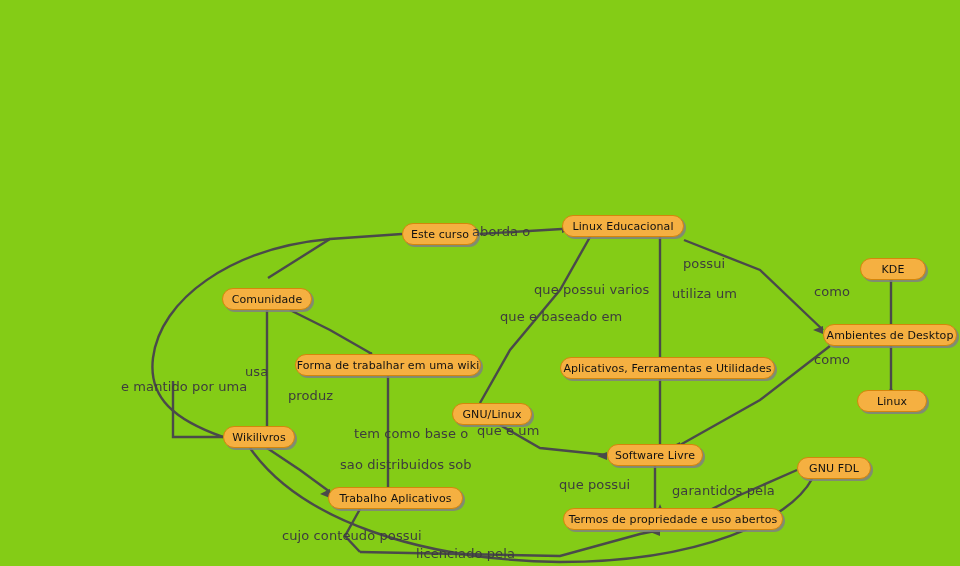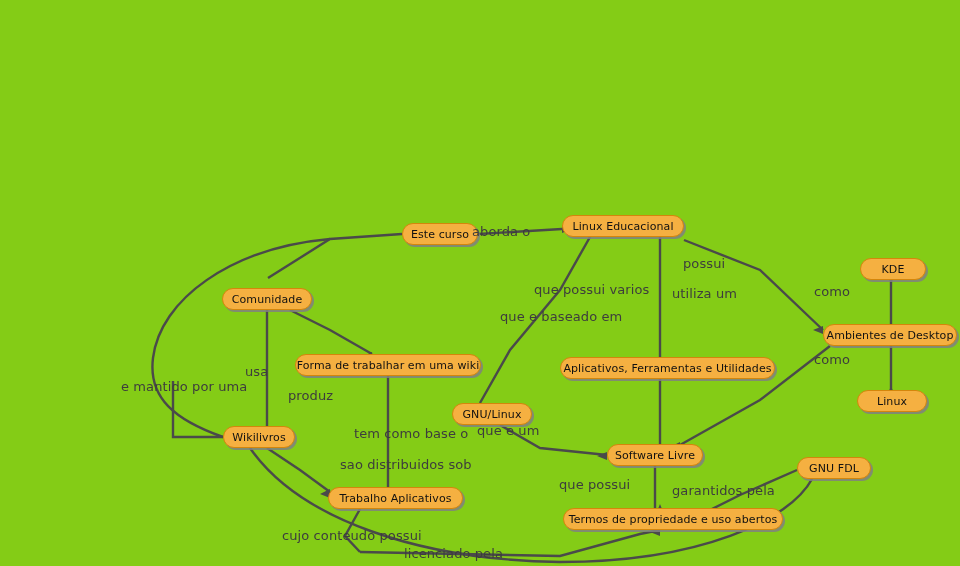--- a/index.html
+++ b/index.html
@@ -145,18 +145,18 @@
       <div class="elabel" style="left: 500px; top: 311px; width: 106px;">que e baseado em</div>
       <div class="elabel" style="left: 121px; top: 381px; width: 104px;">e mantido por uma</div>
       <div class="elabel" style="left: 245px; top: 366px; width: 32px;">usa</div>
       <div class="elabel" style="left: 288px; top: 390px; width: 62px;">produz</div>
       <div class="elabel" style="left: 477px; top: 425px; width: 68px;">que e um</div>
       <div class="elabel" style="left: 354px; top: 428px; width: 86px;">tem como base o</div>
       <div class="elabel" style="left: 340px; top: 459px; width: 116px;">sao distribuidos sob</div>
       <div class="elabel" style="left: 559px; top: 479px; width: 96px;">que possui</div>
       <div class="elabel" style="left: 672px; top: 485px; width: 102px;">garantidos pela</div>
       <div class="elabel" style="left: 282px; top: 530px; width: 188px;">cujo conteudo possui</div>
-      <div class="elabel" style="left: 404px; top: 548px; width: 112px;">licenciado pela</div>
+      <div class="elabel" style="left: 416px; top: 548px; width: 112px;">licenciado pela</div>
       <div class="elabel" style="left: 814px; top: 286px; width: 40px;">como</div>
       <div class="elabel" style="left: 814px; top: 354px; width: 40px;">como</div>
     </div>
 
 </div>
 
 </body></html>

